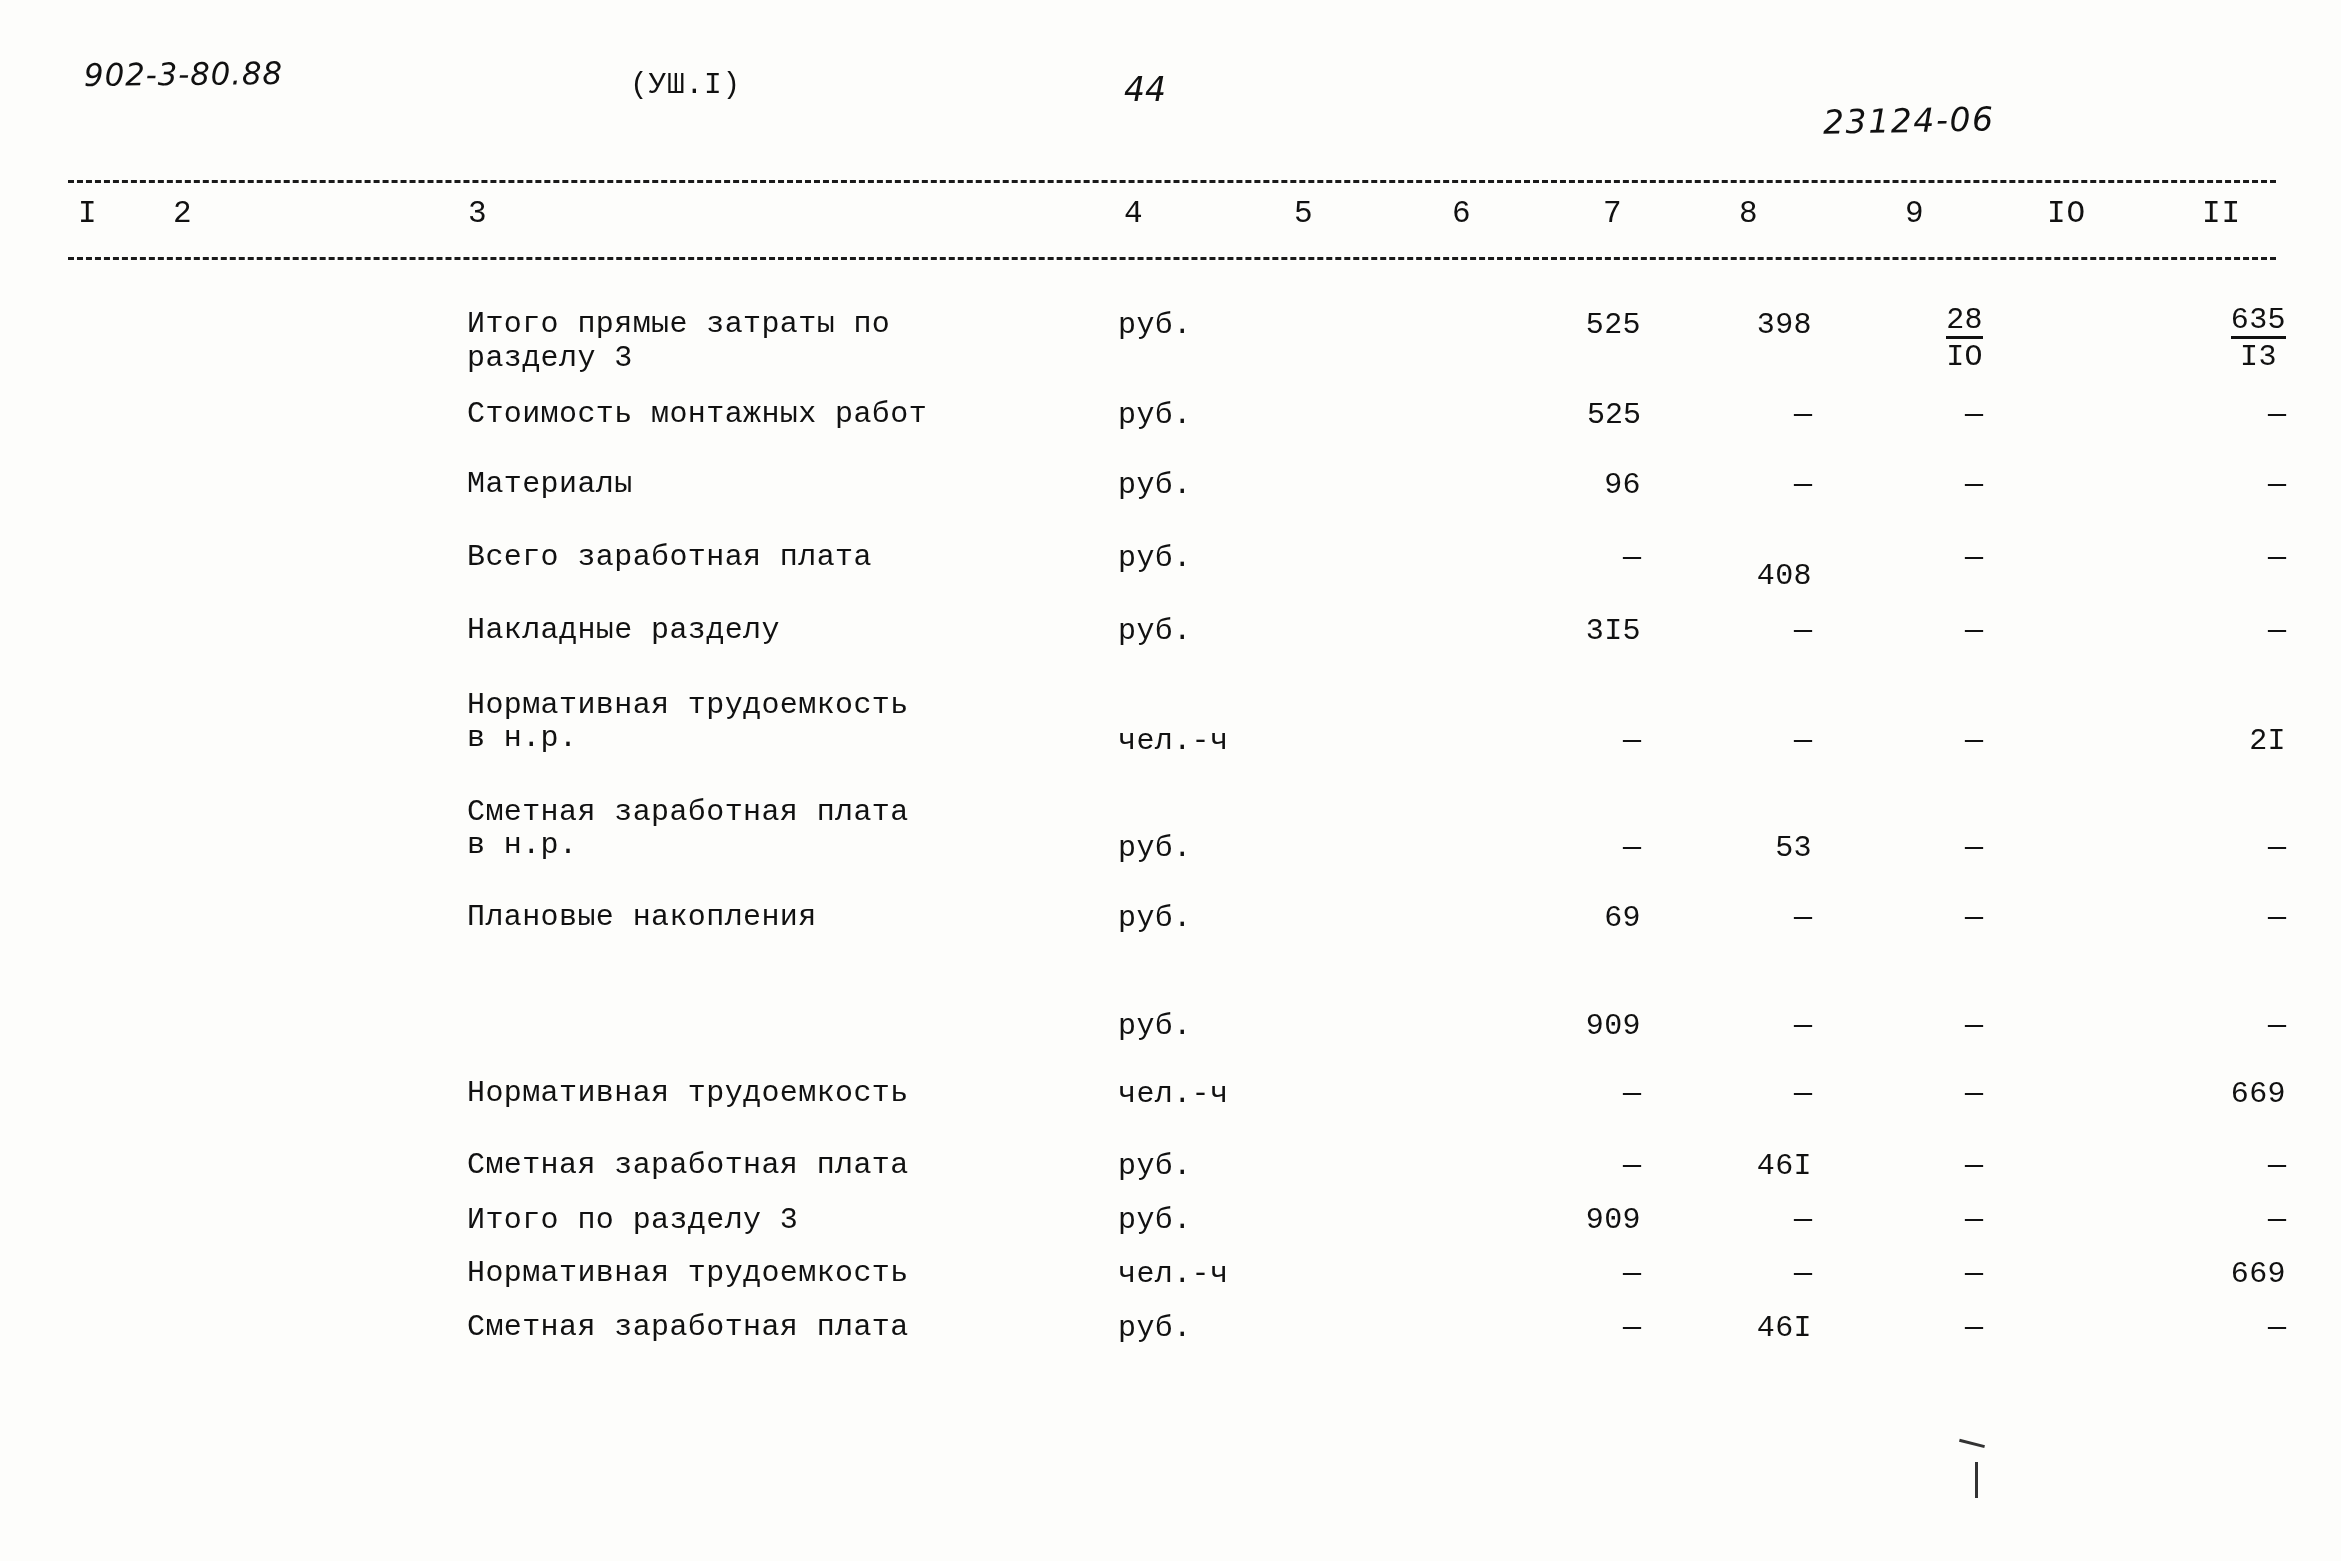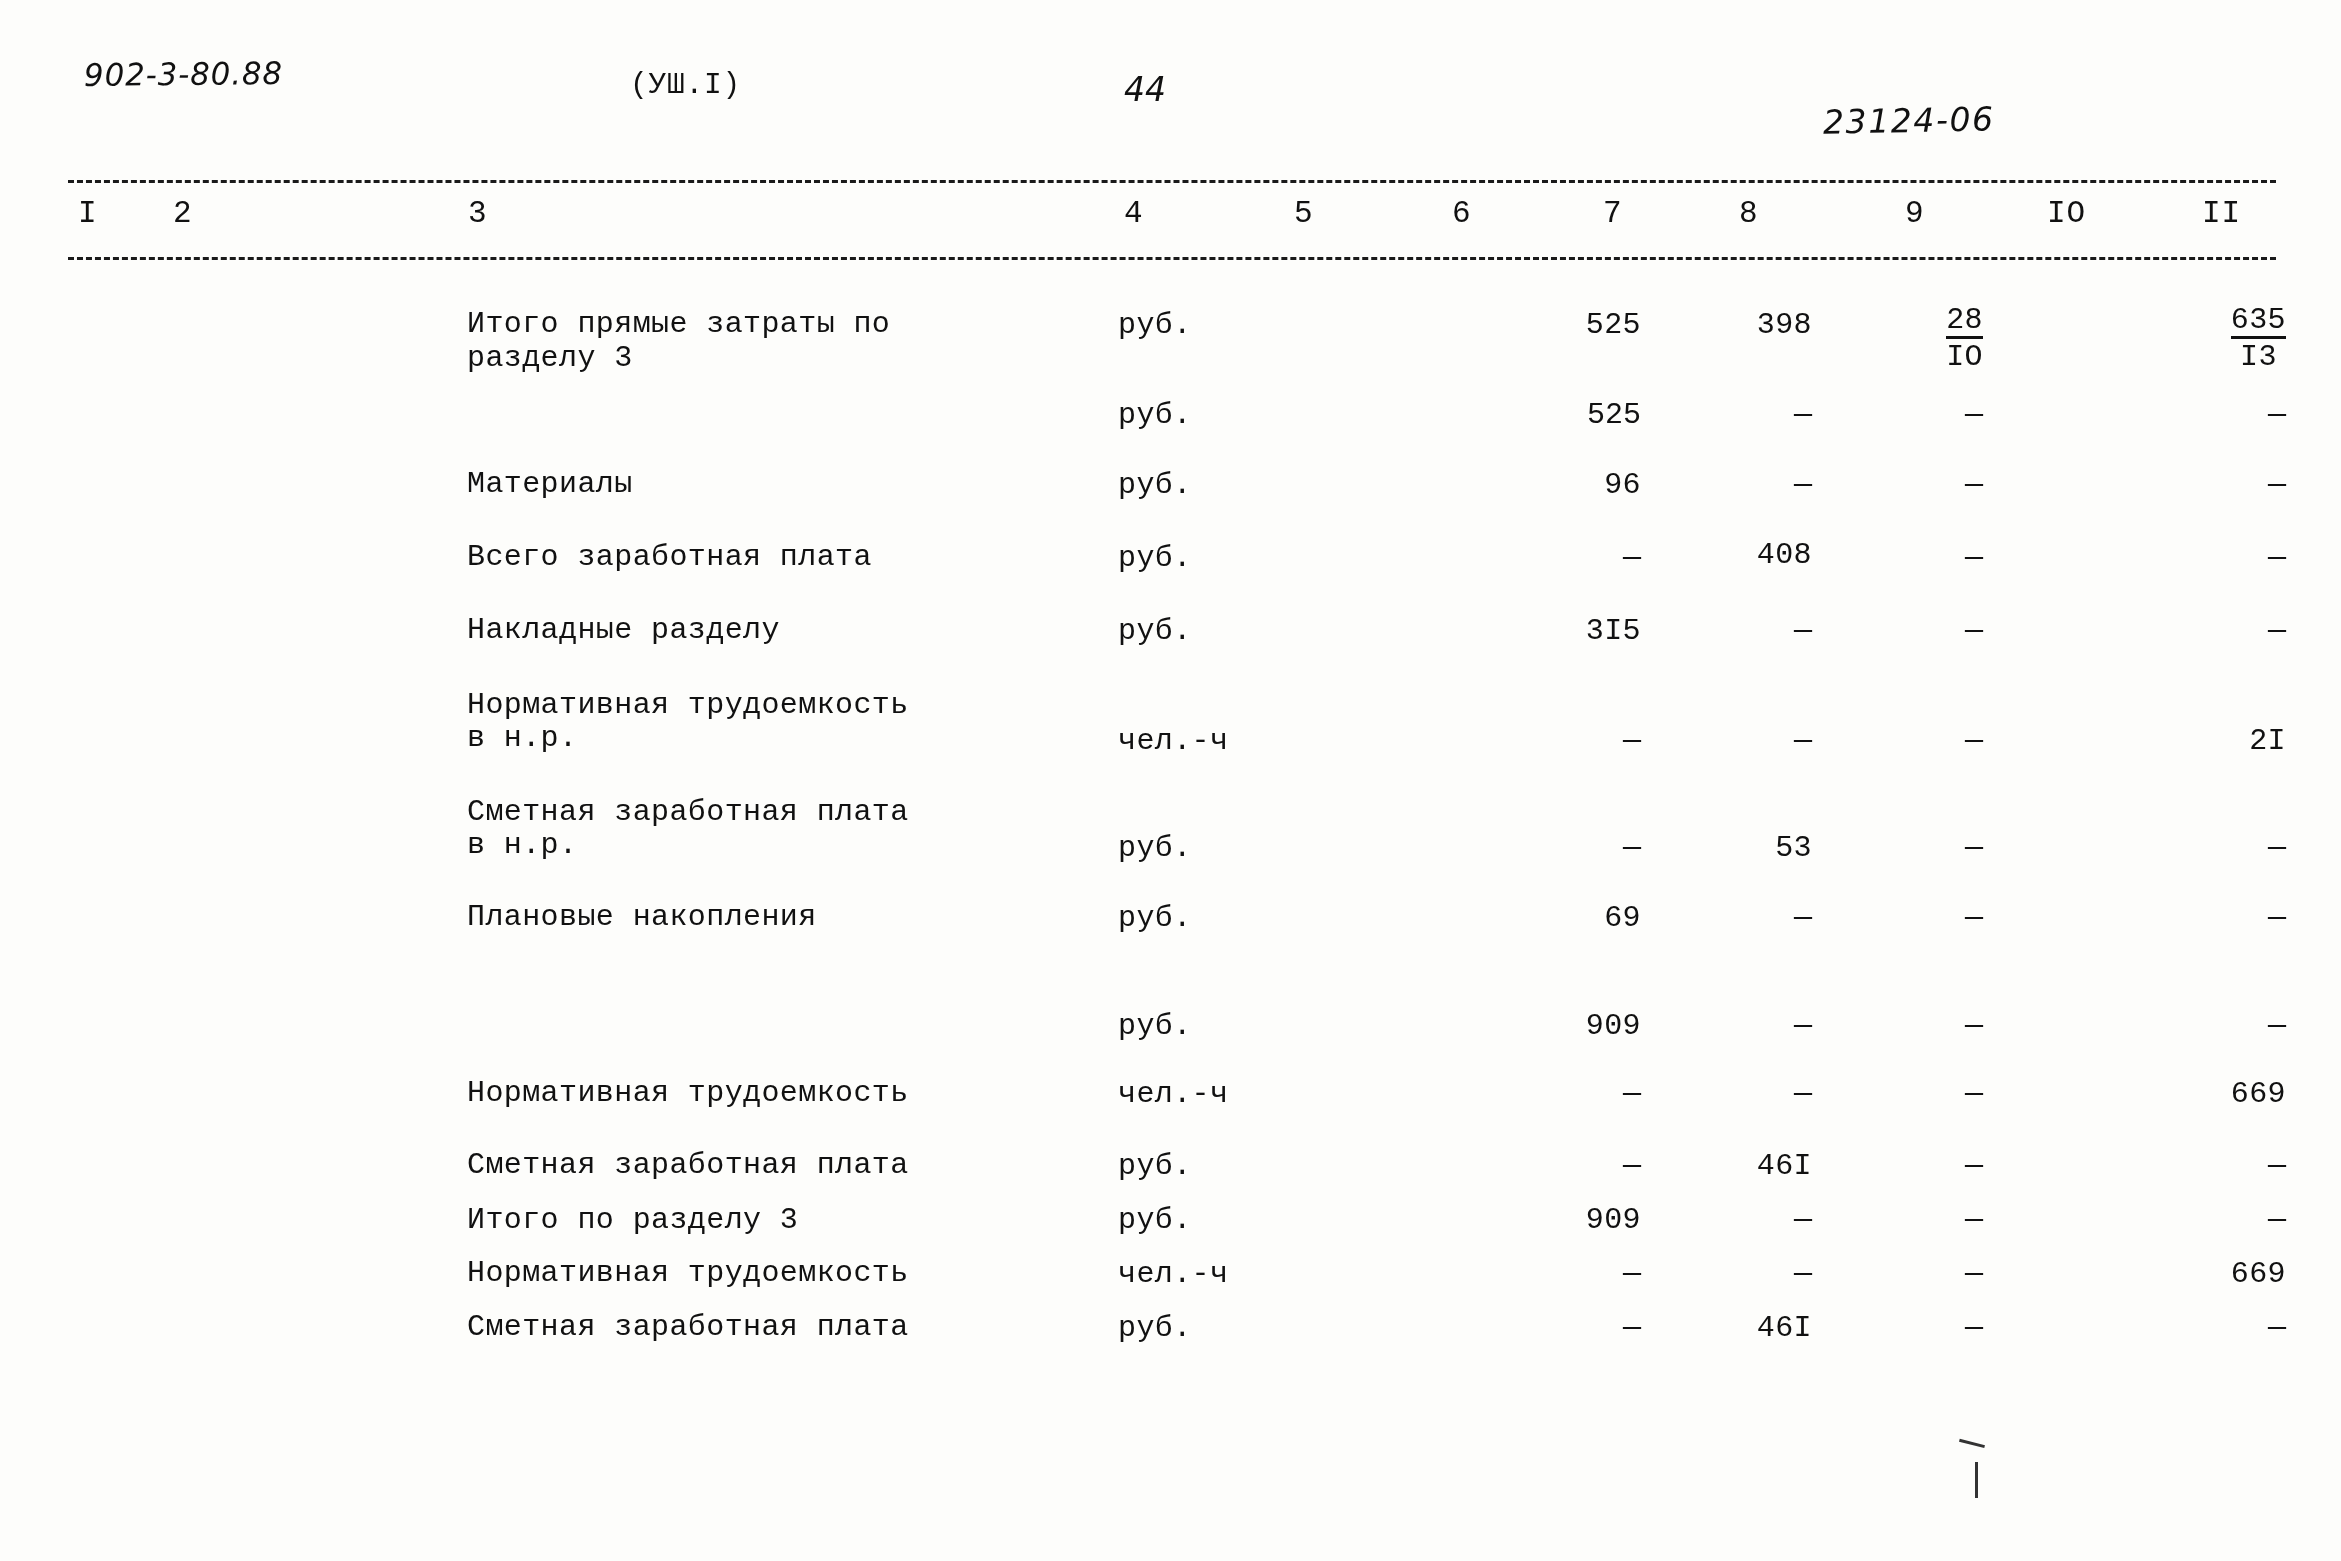--- a/index.html
+++ b/index.html
@@ -185,41 +185,42 @@
       <div class="c11" style="top:18.7px">
         <span class="frac">
           <span class="num">635</span>
           <span class="den">I3</span>
         </span>
       </div>
     </div>
 
 
     <div class="row" style="height:70px">
+      <div class="c-label" style="top:3.1px">Стоимость монтажных работ</div>
       <div class="c-unit" style="top:3.1px">руб.</div>
       <div class="c7 dash" style="top:3.1px">525</div>
       <div class="c8 dash" style="top:3.1px">—</div>
       <div class="c9 dash" style="top:3.1px">—</div>
       <div class="c11 dash" style="top:3.1px">—</div>
     </div>
 
     <div class="row" style="height:73px">
       <div class="c-label" style="top:3.1px">Материалы</div>
       <div class="c-unit" style="top:3.1px">руб.</div>
       <div class="c7" style="top:3.1px">96</div>
       <div class="c8 dash" style="top:3.1px">—</div>
       <div class="c9 dash" style="top:3.1px">—</div>
       <div class="c11 dash" style="top:3.1px">—</div>
     </div>
 
     <div class="row" style="height:73px">
       <div class="c-label" style="top:3.1px">Всего заработная плата</div>
       <div class="c-unit" style="top:3.1px">руб.</div>
       <div class="c7 dash" style="top:3.1px">—</div>
-      <div class="c8" style="top:0">408</div>
+      <div class="c8" style="top:21px">408</div>
       <div class="c9 dash" style="top:3.1px">—</div>
       <div class="c11 dash" style="top:3.1px">—</div>
     </div>
 
     <div class="row" style="height:73px">
       <div class="c-label" style="top:3.1px">Накладные разделу</div>
       <div class="c-unit" style="top:3.1px">руб.</div>
       <div class="c7" style="top:3.1px">3I5</div>
       <div class="c8 dash" style="top:3.1px">—</div>
       <div class="c9 dash" style="top:3.1px">—</div>

